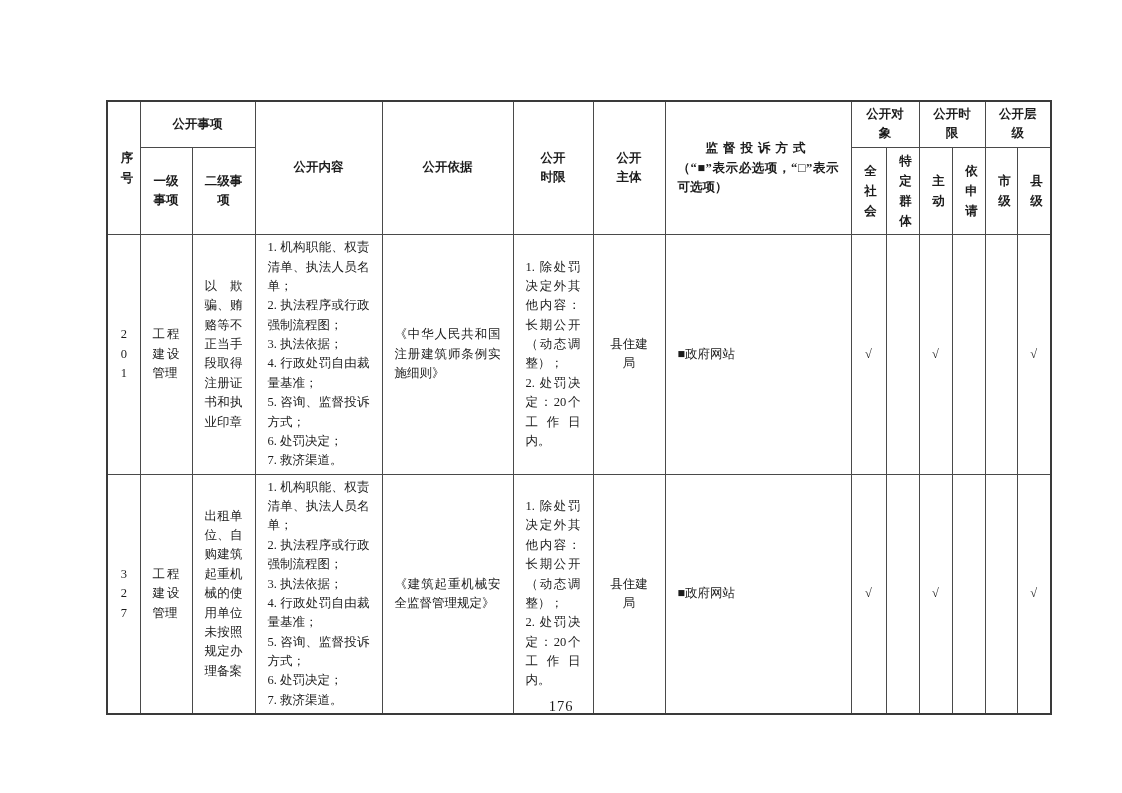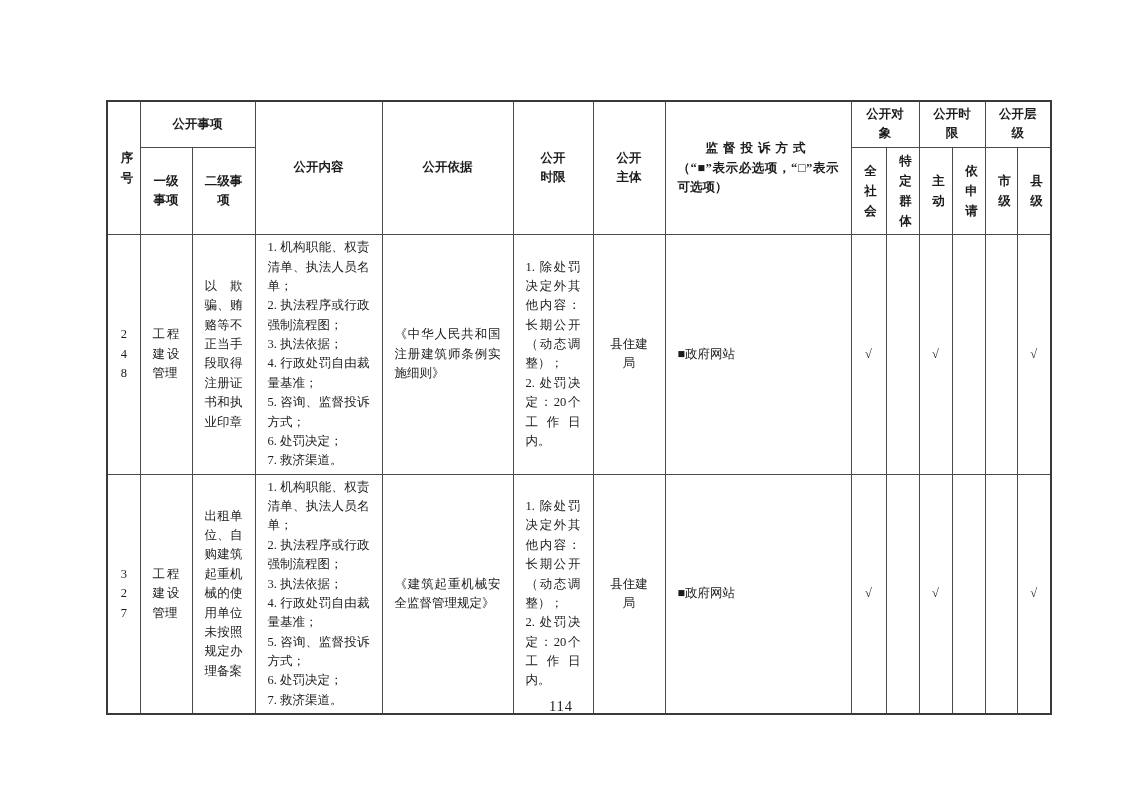--- a/index.html
+++ b/index.html
@@ -99,21 +99,21 @@
       <td class="hd">二级事项</td>
       <td class="hd"><span class="vert">全社会</span></td>
       <td class="hd"><span class="vert">特定群体</span></td>
       <td class="hd"><span class="vert">主动</span></td>
       <td class="hd"><span class="vert">依申请</span></td>
       <td class="hd"><span class="vert">市级</span></td>
       <td class="hd"><span class="vert">县级</span></td>
     </tr>
 
     <tr style="height:207px">
-      <td class="center">248</td>
+      <td class="center">201</td>
       <td class="just">工程建设管理</td>
       <td class="just">以欺骗、贿赂等不正当手段取得注册证书和执业印章</td>
       <td class="top just prewrap">1. 机构职能、权责清单、执法人员名单；
 2. 执法程序或行政强制流程图；
 3. 执法依据；
 4. 行政处罚自由裁量基准；
 5. 咨询、监督投诉方式；
 6. 处罚决定；
 7. 救济渠道。</td>
       <td class="just">《中华人民共和国注册建筑师条例实施细则》</td>
@@ -148,14 +148,14 @@
       <td class="center">√</td>
       <td class="center"></td>
       <td class="center">√</td>
       <td class="center"></td>
       <td class="center"></td>
       <td class="center">√</td>
     </tr>
   </tbody>
     </table>
 
-  <div class="page-number">114</div>
+  <div class="page-number">176</div>
 </div>
 
 </body></html>

